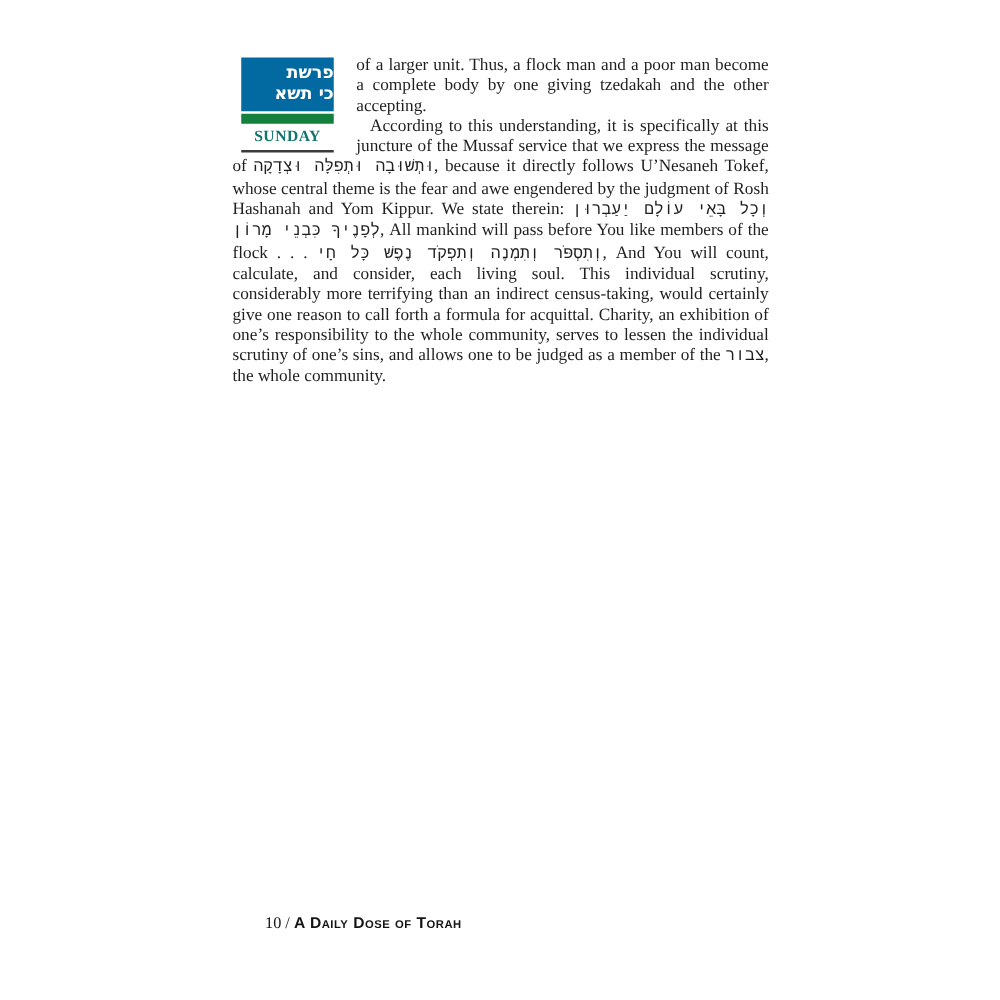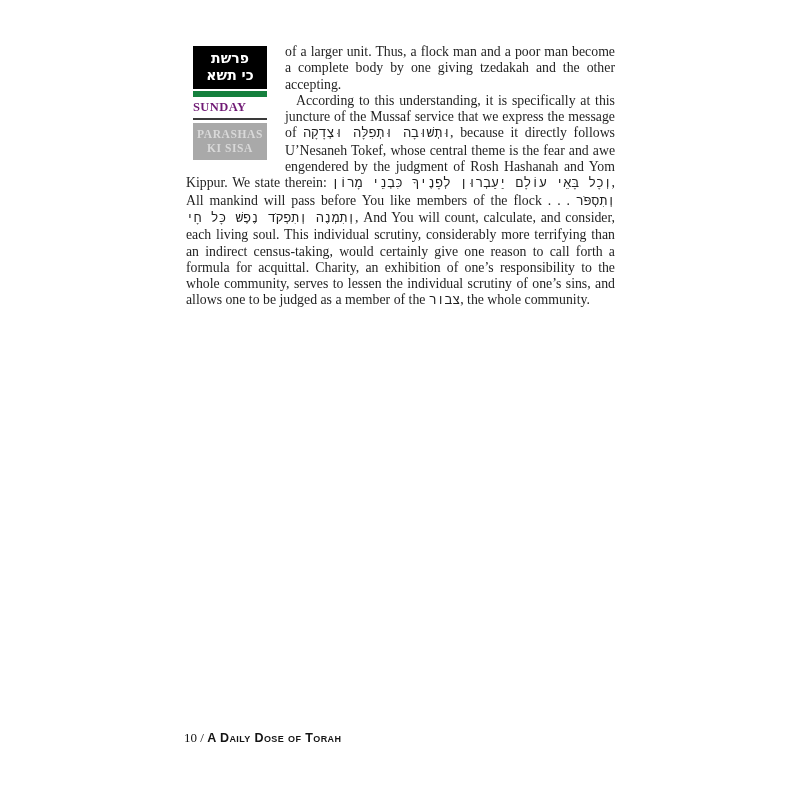--- a/index.html
+++ b/index.html
@@ -21,41 +21,41 @@
     text-align: justify;
     font-size: 13.8px;
     line-height: 16.3px;
   }
 
   
   .sidebar { float: left; width: 99px; padding-top: 2px; }
   .sb-inner { width: 74px; margin-left: 7px; }
 
   .heb-box {
-    background: #000000;
+    background: #0369a1;
     color: #ffffff;
-    text-align: center;
+    text-align: right;
     font-family: "DejaVu Sans", sans-serif;
     font-weight: bold;
     font-size: 14px;
     line-height: 17px;
     padding: 4px 0 5px;
   }
 
   .day-strip {
     margin-top: 2px;
-    border-top: 6px solid #15803d;
+    border-top: 8px solid #15803d;
     border-bottom: 2px solid #3a3a3a;
     padding: 2px 0 3px;
-    text-align: left;
+    text-align: center;
     font-family: "Liberation Serif", serif;
     font-weight: bold;
     font-size: 12.5px;
     letter-spacing: 0.4px;
-    color: #701a75;
+    color: #0f766e;
   }
 
   .eng-box {
     background: #a9a9a9;
     color: #d9d9d9;
     margin-top: 3px;
     text-align: center;
     font-family: "Liberation Serif", serif;
     font-weight: bold;
     font-size: 11.5px;
@@ -70,21 +70,21 @@
   .it { }
   .heb {
     font-family: Liberation Mono, monospace;
     font-size: 13px;
     font-style: normal;
   }
 
   
   .footer {
     position: absolute;
-    left: 184px; top: 730px;
+    left: 212px; top: 730px;
     font-size: 13px;
     color: #141414;
     font-family: "Liberation Serif", serif;
   }
   .footer .sc {
     font-variant: small-caps;
     font-weight: bold;
     letter-spacing: 0.4px;
     font-family: "Liberation Sans", sans-serif;
     font-size: 12.5px;
@@ -96,24 +96,20 @@
 <div class="page">
   <div class="content">
 
     <div class="sidebar">
       <div class="sb-inner">
         <div class="heb-box">
           <div lang="he" dir="rtl">פרשת</div>
           <div lang="he" dir="rtl">כי תשא</div>
         </div>
         <div class="day-strip">SUNDAY</div>
-        <div class="eng-box">
-          <div>PARASHAS</div>
-          <div>KI SISA</div>
-        </div>
       </div>
     </div>
 
     <p class="para"><span>of a larger unit. Thus, a flock man and a poor man become a complete body by one giving </span><span class="it">tzedakah</span><span> and the other accepting.</span></p>
 
     <p class="para indent"><span>According to this understanding, it is specifically at this juncture of the </span><span class="it">Mussaf</span><span> service that we express the message of </span><span class="heb" lang="he">וּתְשׁוּבָה וּתְפִלָּה וּצְדָקָה</span><span>, because it directly follows </span><span class="it">U’Nesaneh Tokef,</span><span> whose central theme is the fear and awe engendered by the judgment of Rosh Hashanah and Yom Kippur. We state therein: </span><span class="heb" lang="he">וְכָל בָּאֵי עוֹלָם יַעַבְרוּן לְפָנֶיךָ כִּבְנֵי מָרוֹן</span><span>, </span><span class="it">All mankind will pass before You like members of the flock . . . </span><span class="heb" lang="he">וְתִסְפֹּר וְתִמְנֶה וְתִפְקֹד נֶפֶשׁ כָּל חָי</span><span>, </span><span class="it">And You will count, calculate, and consider, each living soul.</span><span> This individual scrutiny, considerably more terrifying than an indirect census-taking, would certainly give one reason to call forth a formula for acquittal. Charity, an exhibition of one’s responsibility to the whole community, serves to lessen the individual scrutiny of one’s sins, and allows one to be judged as a member of the </span><span class="heb" lang="he">צבור</span><span>, </span><span class="it">the whole community.</span></p>
 
   </div>
 
   <div class="footer"><span>10</span><span> / </span><span class="sc">A Daily Dose of Torah</span></div>

